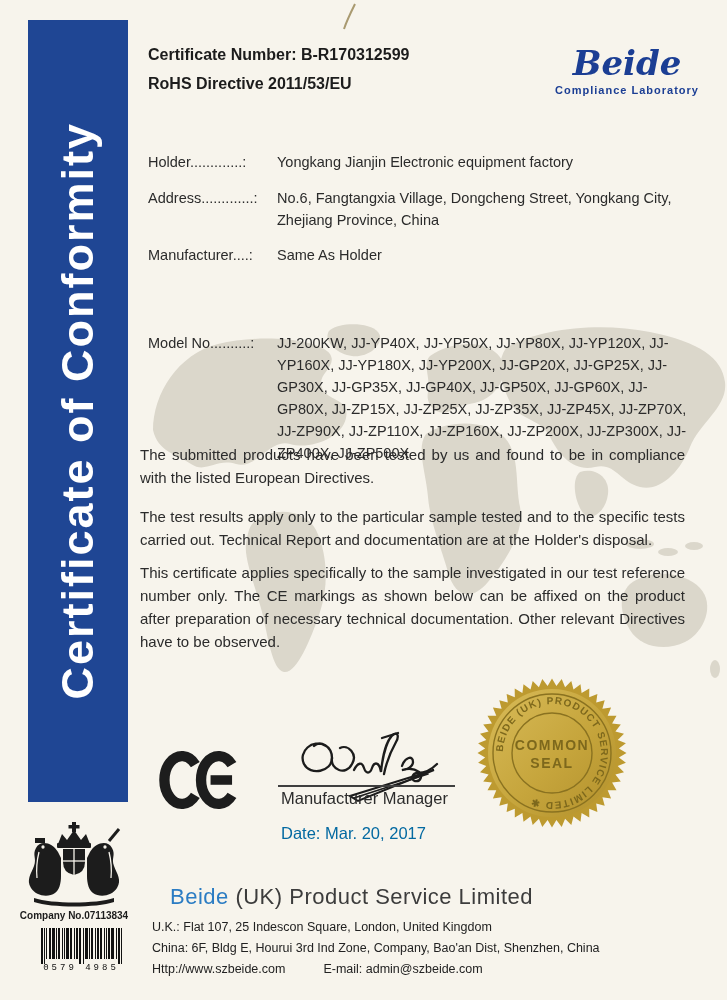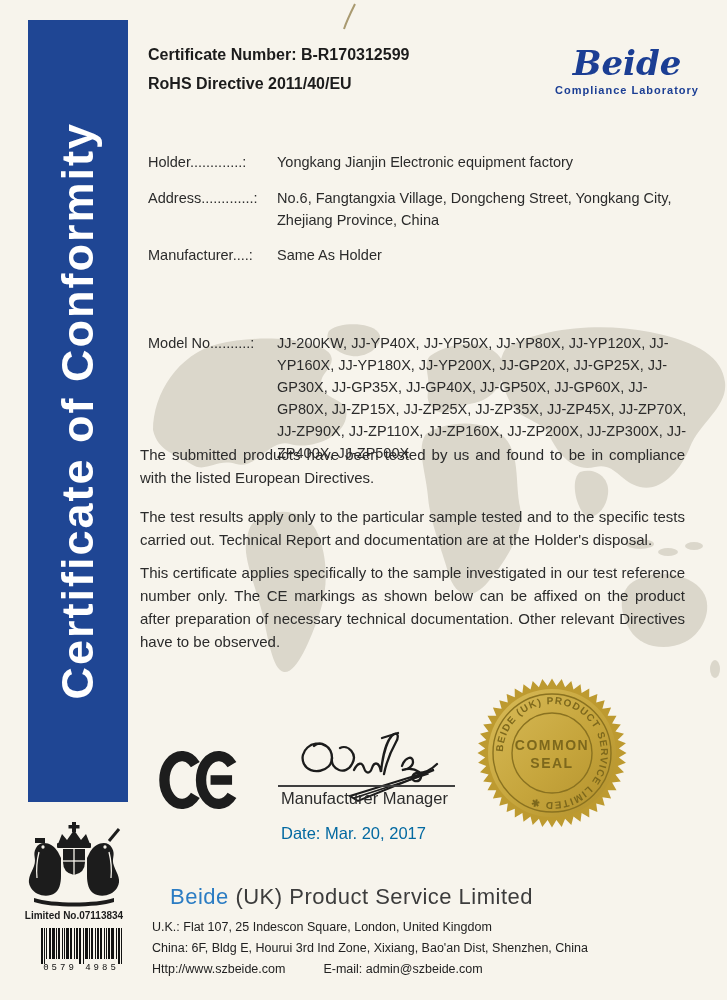--- a/index.html
+++ b/index.html
@@ -76,21 +76,21 @@
   <svg class="pen-mark" viewBox="0 0 24 30">
     <path d="M17,2 C13,10 9,18 6,27" stroke="#9b8a5a" stroke-width="2" fill="none" opacity=".85"></path>
   </svg>
 
   <div class="banner">
     <span class="banner-text">Certificate of Conformity</span>
   </div>
 
   <div class="cert-head">
     <div>Certificate Number: B-R170312599</div>
-    <div>RoHS Directive 2011/40/EU</div>
+    <div>RoHS Directive 2011/53/EU</div>
   </div>
 
   <div class="logo-block">
     <div class="logo-name">Beide</div>
     <div class="logo-tag">Compliance  Laboratory</div>
   </div>
 
   <div class="field" style="top:151px">
     <span class="flabel">Holder.............:</span><span class="fvalue">Yongkang Jianjin Electronic equipment factory</span>
   </div>
@@ -167,21 +167,21 @@
     <g stroke="#f7f4ec" stroke-width="1.3" fill="none">
       <path d="M52,27 V53"></path>
         <path d="M41,39 H63"></path>
       <path d="M17,30 C15,38 14,46 15,56"></path>
       <path d="M87,30 C89,38 90,46 89,56"></path>
       <circle cx="21" cy="25" r="1" fill="#f7f4ec"></circle>
       <circle cx="83" cy="25" r="1" fill="#f7f4ec"></circle>
     </g>
   </svg>
 
-  <div class="company-no">Limited No.07113834</div>
+  <div class="company-no">Company No.07113834</div>
 
   <svg class="barcode" viewBox="0 0 82 36">
     <g id="barcode-bars" fill="#111">
         <rect x="1" y="0" width="2" height="36"></rect>
         <rect x="4" y="0" width="1" height="36"></rect>
         <rect x="6" y="0" width="1" height="31"></rect>
         <rect x="9" y="0" width="2" height="31"></rect>
         <rect x="12" y="0" width="3" height="31"></rect>
         <rect x="16" y="0" width="1" height="31"></rect>
         <rect x="18" y="0" width="2" height="31"></rect>
@@ -207,18 +207,18 @@
         <rect x="78" y="0" width="2" height="36"></rect>
         <rect x="81" y="0" width="1" height="36"></rect>
       </g>
   </svg>
   <div class="barcode-digits">0579 4985</div>
 
   <div class="foot-name">
     <span class="foot-brand">Beide</span><span> (UK) Product Service Limited</span>
   </div>
   <div class="foot-line" style="top:920px">U.K.: Flat 107, 25 Indescon Square, London, United Kingdom</div>
-  <div class="foot-line" style="top:941px">China: 6F, Bldg E, Hourui 3rd Ind Zone, Xixiang, Bao'an Dist, Shenzhen, China</div>
+  <div class="foot-line" style="top:941px">China: 6F, Bldg E, Hourui 3rd Ind Zone, Company, Bao'an Dist, Shenzhen, China</div>
   <div class="foot-line" style="top:962px">
     <span>Http://www.szbeide.com</span><span class="gap"></span><span>E-mail: admin@szbeide.com</span>
   </div>
 
 </div>
 
 </body></html>

